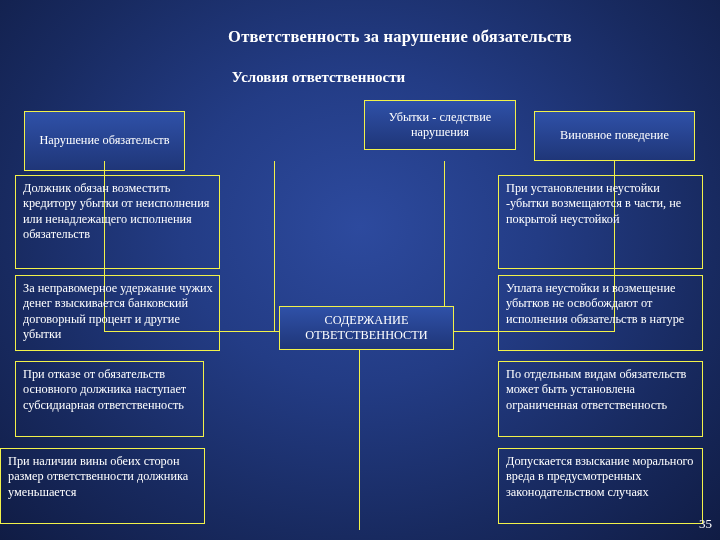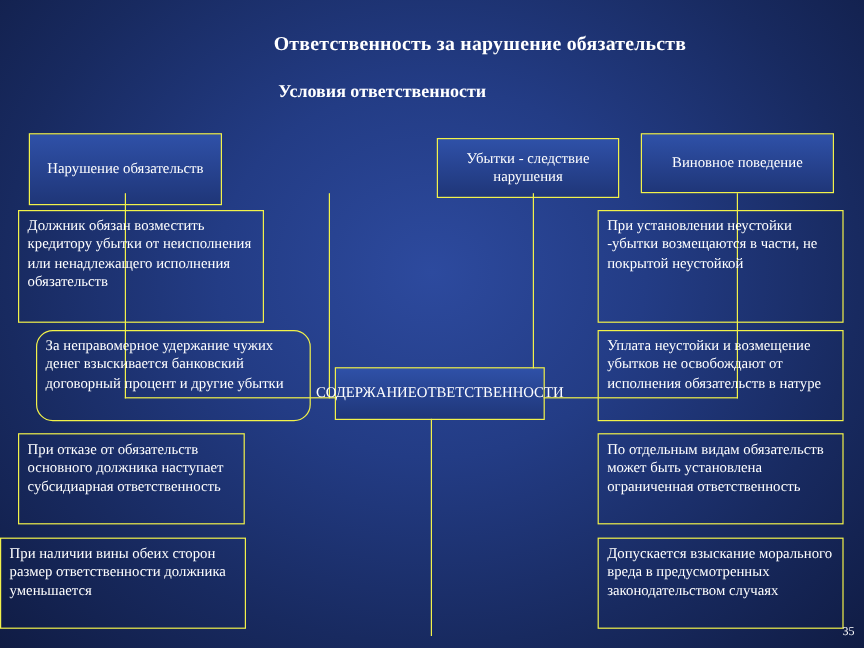--- a/index.html
+++ b/index.html
@@ -74,57 +74,57 @@
   .center-box span { display: block; }
   .conn {
     position: absolute;
     background: #f2f24a;
   }
   .page-num {
     position: absolute;
     right: 8px;
     bottom: 8px;
     color: #ffffff;
-    font-size: 10px;
+    font-size: 13px;
   }
 </style>
 </head>
 <body>
 
 <div class="slide">
 
   <div class="title">Ответственность за нарушение обязательств</div>
   <div class="subtitle">Условия ответственности</div>
 
   <div class="box top-box" style="left:24px; top:111px; width:161px; height:60px;">
     <span>Нарушение обязательств</span>
   </div>
-  <div class="box top-box" style="left:364px; top:115px; width:152px; height:50px;">
+  <div class="box top-box" style="left:364px; top:100px; width:152px; height:50px;">
     <span>Убытки - следствие нарушения</span>
   </div>
   <div class="box top-box" style="left:534px; top:111px; width:161px; height:50px;">
     <span>Виновное поведение</span>
   </div>
 
   <div class="conn" style="left:104px; top:161px; width:1px; height:171px;"></div>
   <div class="conn" style="left:274px; top:161px; width:1px; height:171px;"></div>
   <div class="conn" style="left:444px; top:161px; width:1px; height:171px;"></div>
   <div class="conn" style="left:614px; top:161px; width:1px; height:171px;"></div>
   <div class="conn" style="left:104px; top:331px; width:511px; height:1px;"></div>
   <div class="conn" style="left:359px; top:331px; width:1px; height:199px;"></div>
 
-  <div class="box center-box" style="left:279px; top:306px; width:175px; height:44px; flex-direction:row;">
+  <div class="box center-box" style="left:279px; top:306px; width:175px; height:44px; flex-direction:column;">
     <span>СОДЕРЖАНИЕ</span>
     <span>ОТВЕТСТВЕННОСТИ</span>
   </div>
 
   <div class="box side-box" style="left:15px; top:175px; width:205px; height:94px;">
     <span>Должник обязан возместить кредитору убытки от неисполнения или ненадлежащего исполнения обязательств</span>
   </div>
-  <div class="box side-box" style="left:30px; top:275px; width:229px; height:76px;border-radius:14px;">
+  <div class="box side-box" style="left:15px; top:275px; width:205px; height:76px;">
     <span>За неправомерное удержание чужих денег взыскивается банковский договорный процент и другие убытки</span>
   </div>
   <div class="box side-box" style="left:15px; top:361px; width:189px; height:76px;">
     <span>При отказе от обязательств основного должника наступает субсидиарная ответственность</span>
   </div>
   <div class="box side-box" style="left:0; top:448px; width:205px; height:76px;">
     <span>При наличии вины обеих сторон размер ответственности должника уменьшается</span>
   </div>
 
   <div class="box side-box" style="left:498px; top:275px; width:205px; height:76px;">

